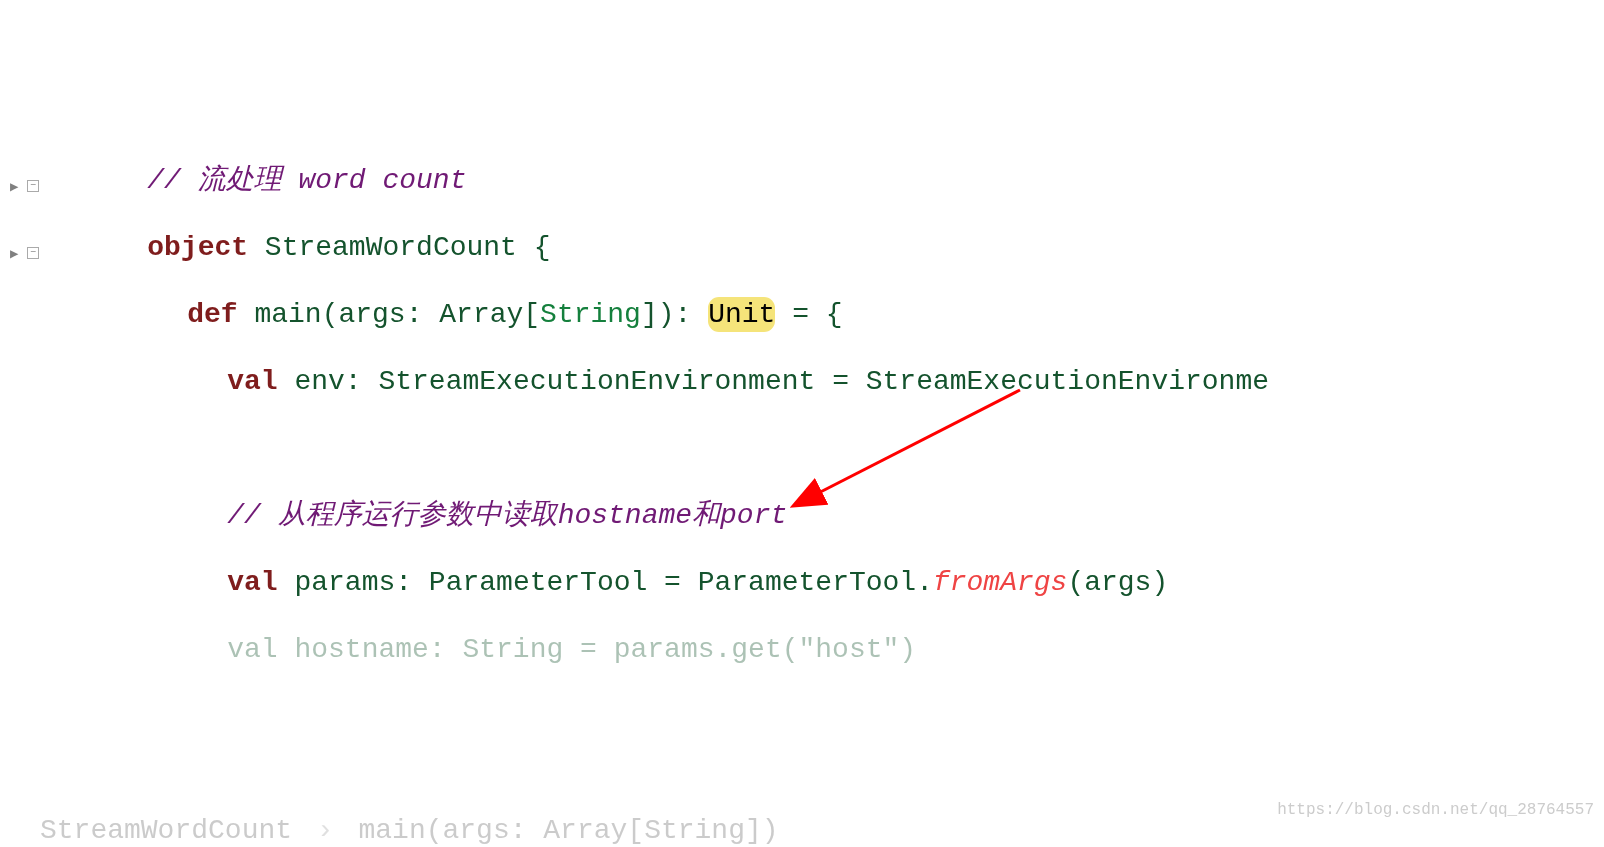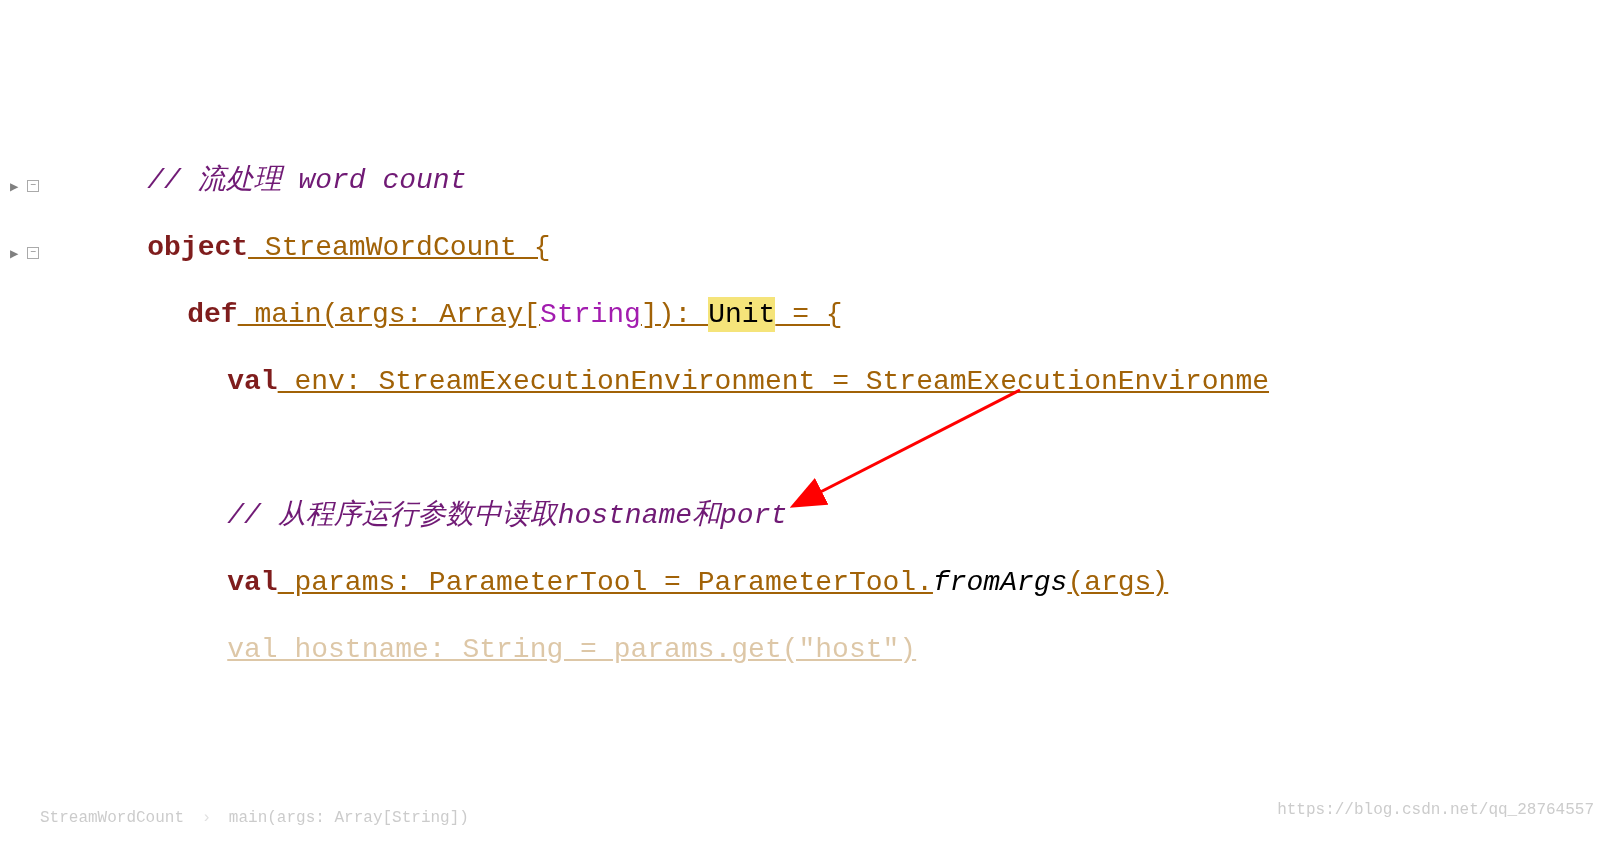--- a/index.html
+++ b/index.html
@@ -27,26 +27,27 @@
     }
     .line {
       height: 67px;
       line-height: 67px;
       white-space: pre;
       position: relative;
       font-weight: 500;
     }
     .comment { color: #701a75; font-style: italic; }
     .keyword { color: #7f1d1d; font-weight: bold; }
-    .string-type { color: #a21caf; }
-    .identifier { color: #a16207; text-decoration: underline; }
-    .method-italic { color: #000000; font-style: italic; text-align: right; }
+    .string-type { color: #15803d; }
+    .identifier { color: #14532d; }
+    .method-italic { color: #ef4444; font-style: italic; text-align: right; }
     .highlighted-yellow {
       background: #f5e47a;
       padding: 2px 0;
+      border-radius: 11px;
     }
     .highlighted-blue {
       background: #5c9ed8;
       color: #000;
     }
     .current-line-bg {
       background: #fdfae3;
       position: absolute;
       left: 0;
       right: 0;
@@ -96,26 +97,26 @@
       position: absolute;
       top: -8px;
     }
     .arrow-svg {
       position: absolute;
       pointer-events: none;
       z-index: 10;
     }
     .breadcrumb {
       position: absolute;
-      bottom: 13px;
+      bottom: 0;
       left: 40px;
       height: 32px;
       line-height: 32px;
       color: #aaa;
-      font-size: 16px;
+      font-size: 28px;
       opacity: 0.6;
     }
     .breadcrumb .sep {
       margin: 0 8px;
       color: #ccc;
     }
     .watermark {
       position: absolute;
       bottom: 28px;
       right: 10px;

